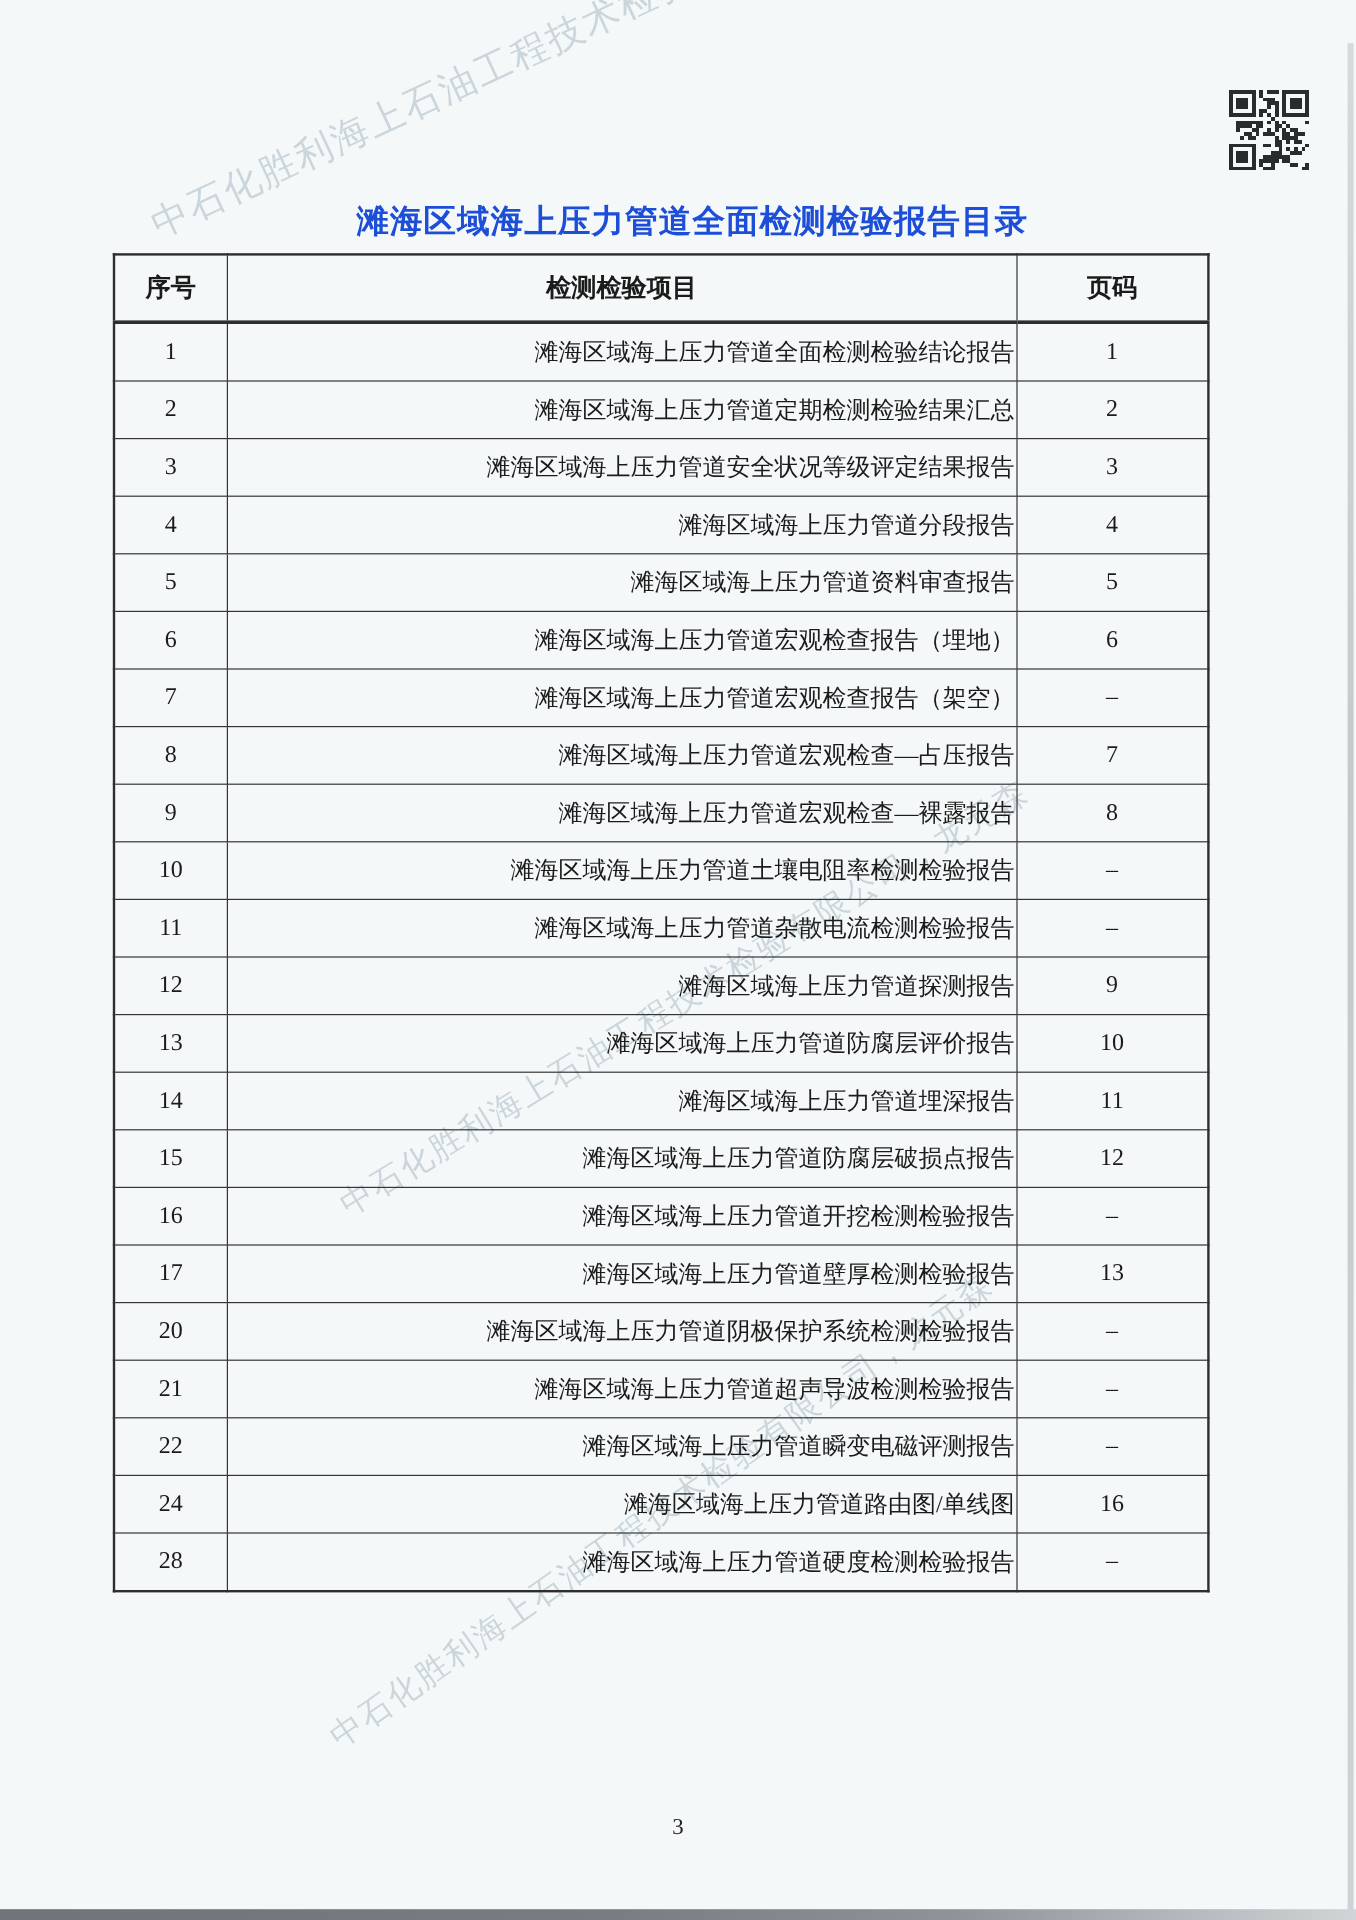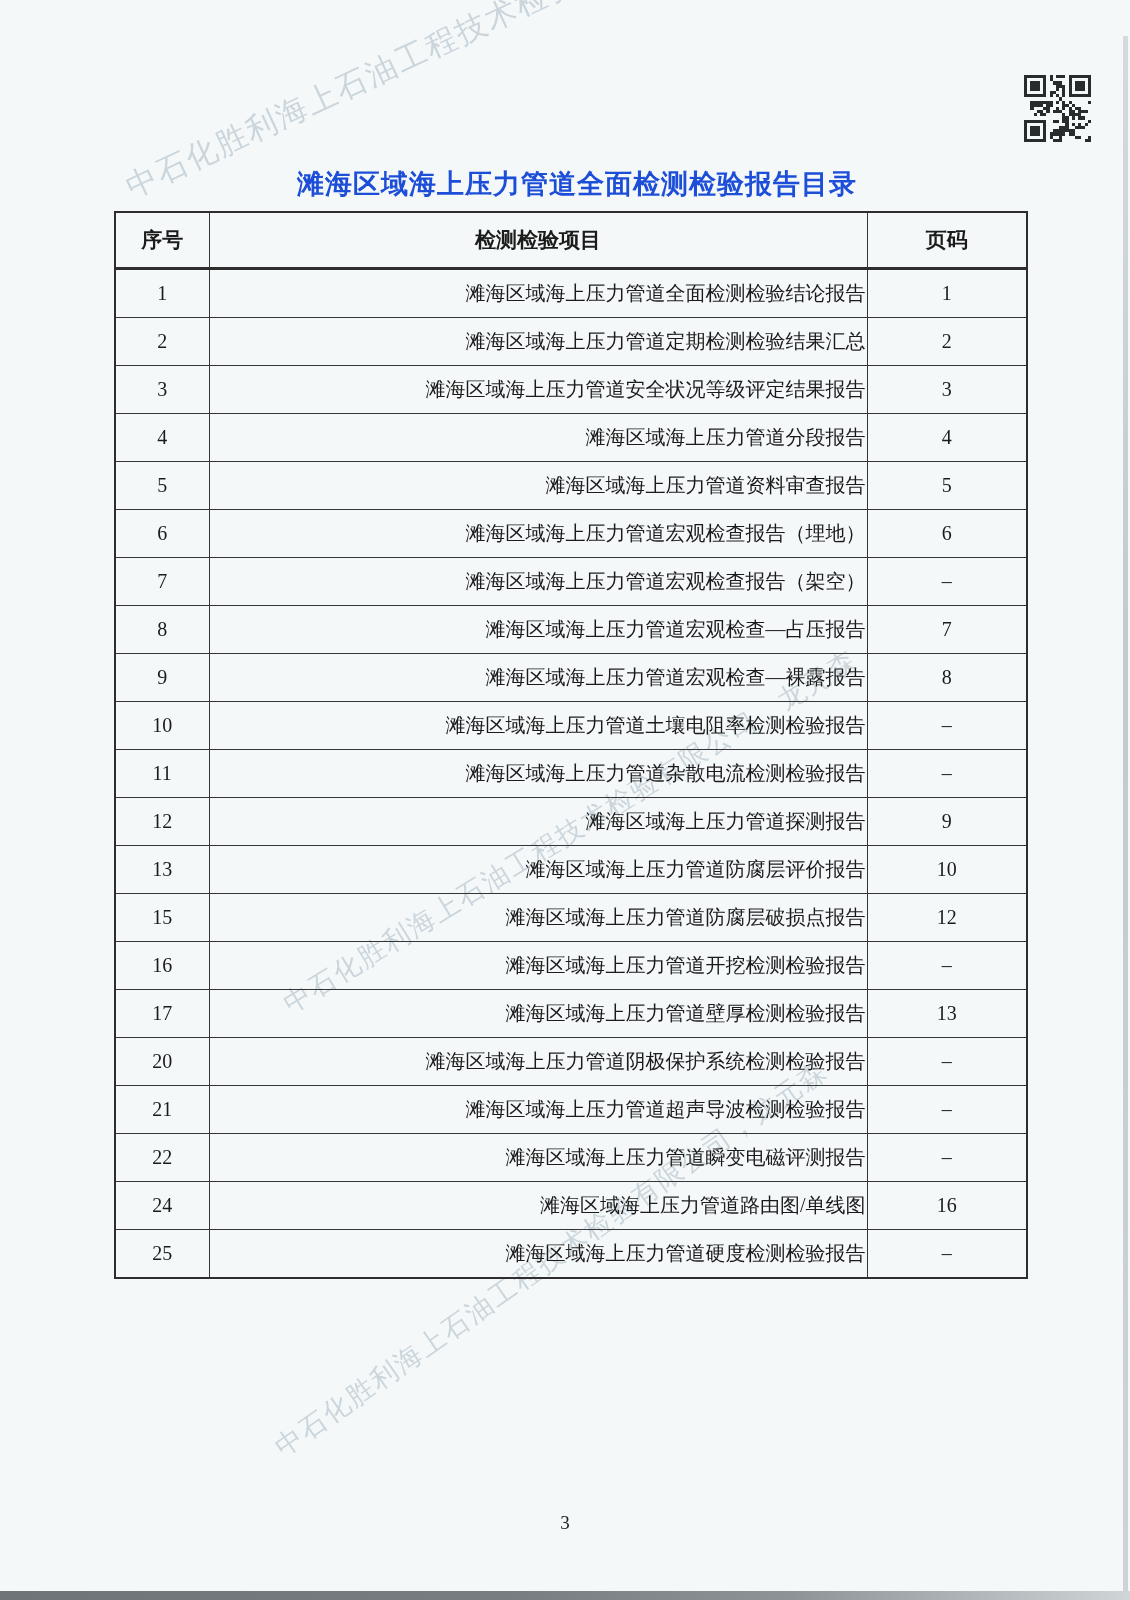--- a/index.html
+++ b/index.html
@@ -26,21 +26,21 @@
   .wm-mid{left:286px;top:988px;font-size:27px;transform:rotate(-31.5deg);}
   .wm-low{left:278px;top:1432px;font-size:27px;transform:rotate(-35deg);}
   
   #title{
     position:absolute;left:12px;top:166px;width:1130px;
     text-align:center;font-size:27px;font-weight:bold;
     letter-spacing:1px;color:#1d4ed8;
   }
   
   #toc{
-    position:absolute;left:114px;top:211px;
+    position:absolute;left:94px;top:211px;
     border-collapse:collapse;table-layout:fixed;
     width:912px;
     font-size:20px;color:#1b1b1b;
   }
   #toc col.c-idx{width:94px;}
   #toc col.c-item{width:658px;}
   #toc col.c-page{width:160px;}
   #toc th,#toc td{
     border:1.5px solid #353535;
     vertical-align:middle;
@@ -369,20 +369,25 @@
           <td class="td-idx">12</td>
           <td class="td-item">滩海区域海上压力管道探测报告</td>
           <td class="td-page">9</td>
         </tr>
         <tr>
           <td class="td-idx">13</td>
           <td class="td-item">滩海区域海上压力管道防腐层评价报告</td>
           <td class="td-page">10</td>
         </tr>
         <tr>
+          <td class="td-idx">14</td>
+          <td class="td-item">滩海区域海上压力管道埋深报告</td>
+          <td class="td-page">11</td>
+        </tr>
+        <tr>
           <td class="td-idx">15</td>
           <td class="td-item">滩海区域海上压力管道防腐层破损点报告</td>
           <td class="td-page">12</td>
         </tr>
         <tr>
           <td class="td-idx">16</td>
           <td class="td-item">滩海区域海上压力管道开挖检测检验报告</td>
           <td class="td-page">–</td>
         </tr>
         <tr>
@@ -404,21 +409,21 @@
           <td class="td-idx">22</td>
           <td class="td-item">滩海区域海上压力管道瞬变电磁评测报告</td>
           <td class="td-page">–</td>
         </tr>
         <tr>
           <td class="td-idx">24</td>
           <td class="td-item">滩海区域海上压力管道路由图/单线图</td>
           <td class="td-page">16</td>
         </tr>
         <tr>
-          <td class="td-idx">25</td>
+          <td class="td-idx">28</td>
           <td class="td-item">滩海区域海上压力管道硬度检测检验报告</td>
           <td class="td-page">–</td>
         </tr>
     </tbody>
   </table>
 
   <div id="pageno">3</div>
 
   <div id="edge-right"></div>
   <div id="edge-bottom"></div>

